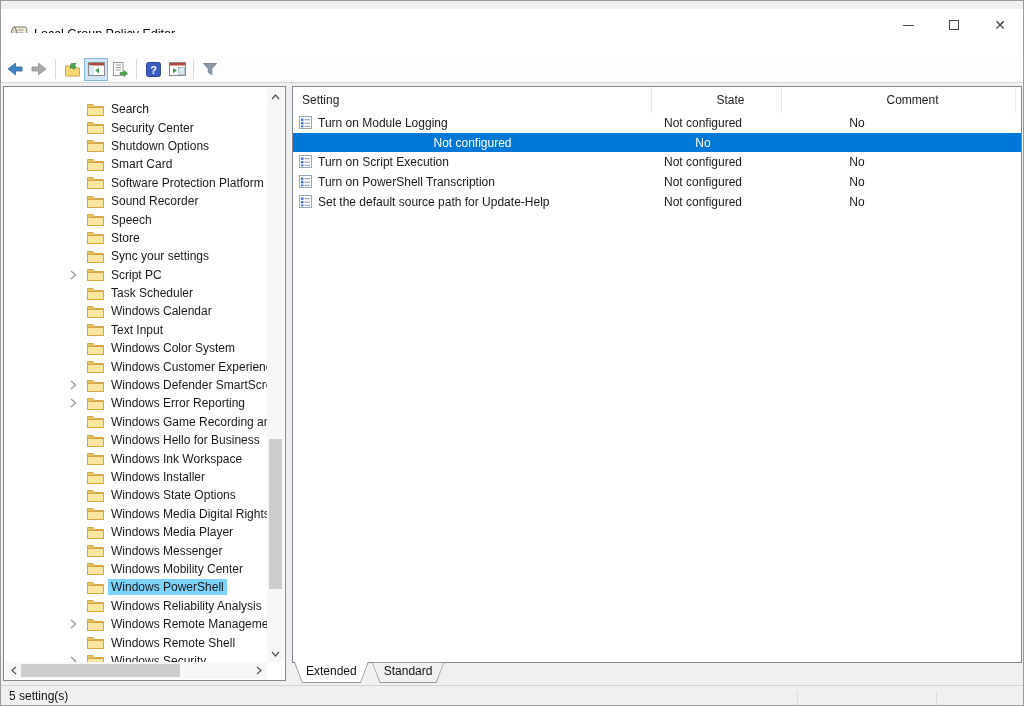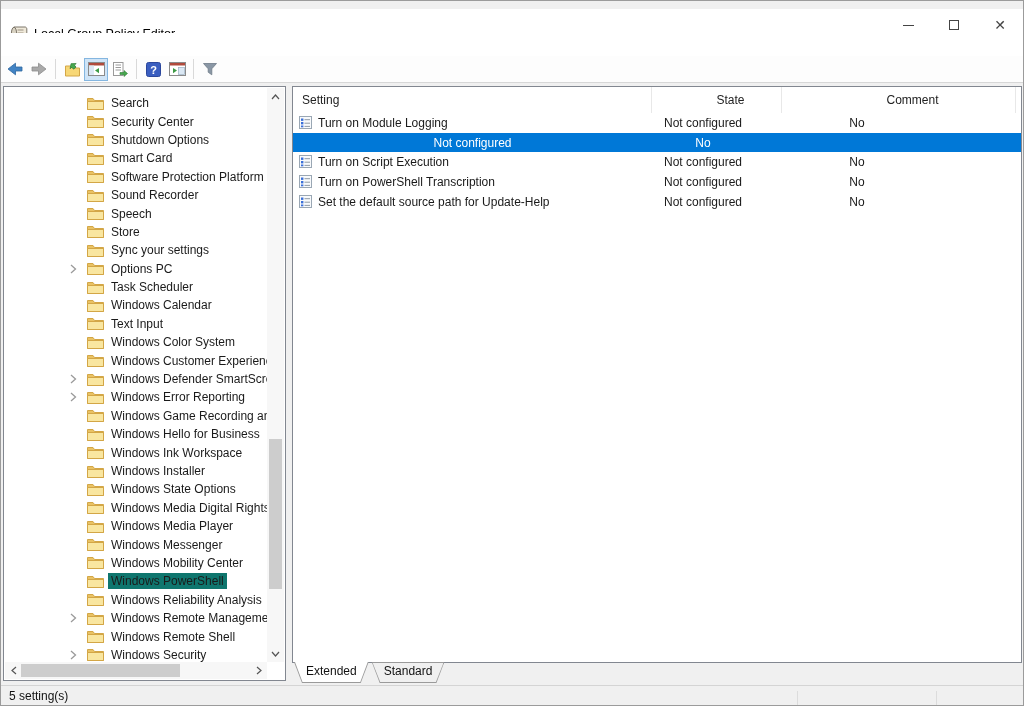--- a/index.html
+++ b/index.html
@@ -21,27 +21,27 @@
   
   .menubar{position:absolute;left:0;top:32px;width:100%;height:23px;background:#fff;display:flex;align-items:center;padding-left:4px;}
   .menu-item{font-size:12.5px;padding:3px 9px;color:#111;}
   
   .toolbar{position:absolute;left:0;top:55px;width:100%;height:27px;background:#fdfdfd;border-bottom:1px solid #d7d7d7;display:flex;align-items:center;padding-left:2px;}
   .tbtn{width:24px;height:23px;display:flex;align-items:center;justify-content:center;border:1px solid transparent;}
   .tbtn.active{background:#cfe4f7;border:1px solid #84b6e0;}
   .tsep{width:1px;height:20px;background:#d9d9d9;margin:0 4px;}
   
   .left-pane{position:absolute;left:2px;top:85px;width:283px;height:595px;background:#fff;border:1px solid #828790;}
-  .tree{position:absolute;left:1px;top:1px;right:18px;bottom:18px;overflow:hidden;padding-top:6px;}
+  .tree{position:absolute;left:1px;top:1px;right:18px;bottom:18px;overflow:hidden;padding-top:12px;}
   .tree-row{height:18.4px;display:flex;align-items:center;padding-left:63px;white-space:nowrap;font-size:12px;}
   .tree-row .chev{width:10px;height:10px;margin-right:9px;visibility:hidden;flex:0 0 auto;}
   .tree-row.expandable .chev{visibility:visible;}
   .tree-row .folder{width:17px;height:13px;margin-right:4px;flex:0 0 auto;}
   .tree-row .tlabel{padding:1px 3px;}
-  .tree-row.selected .tlabel{background:#0f766e;}
+  .tree-row.selected .tlabel{background:#7dd3fc;}
   
   .vscroll{position:absolute;top:1px;right:1px;width:17px;bottom:18px;background:#f7f7f7;}
   .hscroll{position:absolute;left:1px;bottom:1px;right:18px;height:17px;background:#f7f7f7;display:flex;align-items:center;}
   .sb-arrow{width:17px;height:17px;display:flex;align-items:center;justify-content:center;flex:0 0 auto;}
   .vscroll .sb-arrow.up{position:absolute;top:0;left:0;}
   .vscroll .sb-arrow.down{position:absolute;bottom:0;left:0;}
   .vthumb{position:absolute;left:2px;width:13px;top:351px;height:150px;background:#cdcdcd;}
   .hthumb{position:absolute;left:16px;width:159px;top:2px;height:13px;background:#cdcdcd;}
   .hscroll .sb-arrow.right{position:absolute;right:0;top:0;}
   .right-pane{position:absolute;left:291px;top:85px;width:730px;height:577px;background:#fff;border:1px solid #828790;overflow:hidden;}
@@ -295,21 +295,21 @@
             <svg width="10" height="10" viewBox="0 0 10 10">
               <path d="M3 1 L7.5 5 L3 9" fill="none" stroke="#9a9a9a" stroke-width="1.3"></path>
             </svg>
           </span>
           <span class="folder">
             <svg width="17" height="13" viewBox="0 0 17 13">
               <path d="M0.5 1.5 h5.5 l1.5 2 h9 v9 H0.5 z" fill="#e9c264" stroke="#d3a646" stroke-width="1"></path>
               <path d="M0.5 4.5 h16 v8 H0.5 z" fill="#f9e6a0" stroke="#d3a646" stroke-width="1"></path>
             </svg>
           </span>
-          <span class="tlabel">Options PC</span>
+          <span class="tlabel">Script PC</span>
         </div>
         <div class="tree-row">
           <span class="chev">
             <svg width="10" height="10" viewBox="0 0 10 10">
               <path d="M3 1 L7.5 5 L3 9" fill="none" stroke="#9a9a9a" stroke-width="1.3"></path>
             </svg>
           </span>
           <span class="folder">
             <svg width="17" height="13" viewBox="0 0 17 13">
               <path d="M0.5 1.5 h5.5 l1.5 2 h9 v9 H0.5 z" fill="#e9c264" stroke="#d3a646" stroke-width="1"></path>

